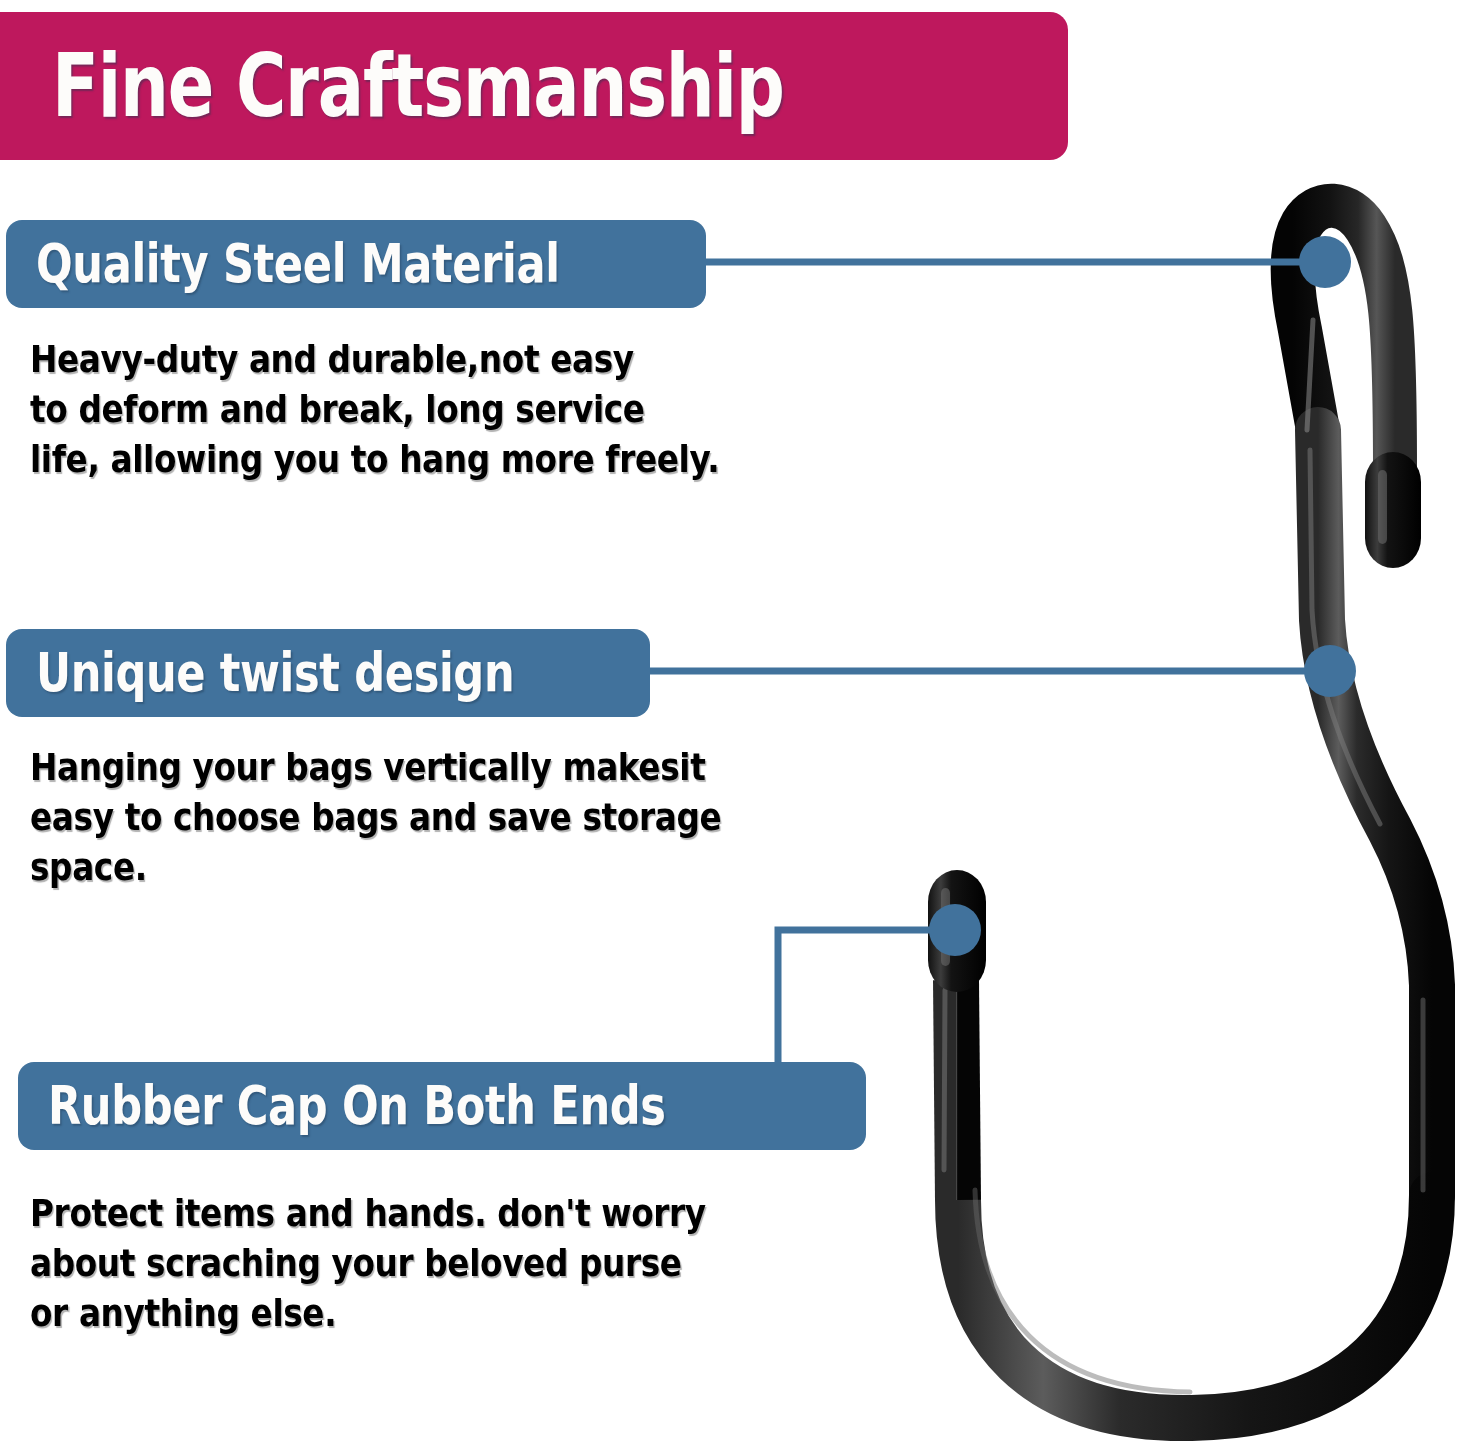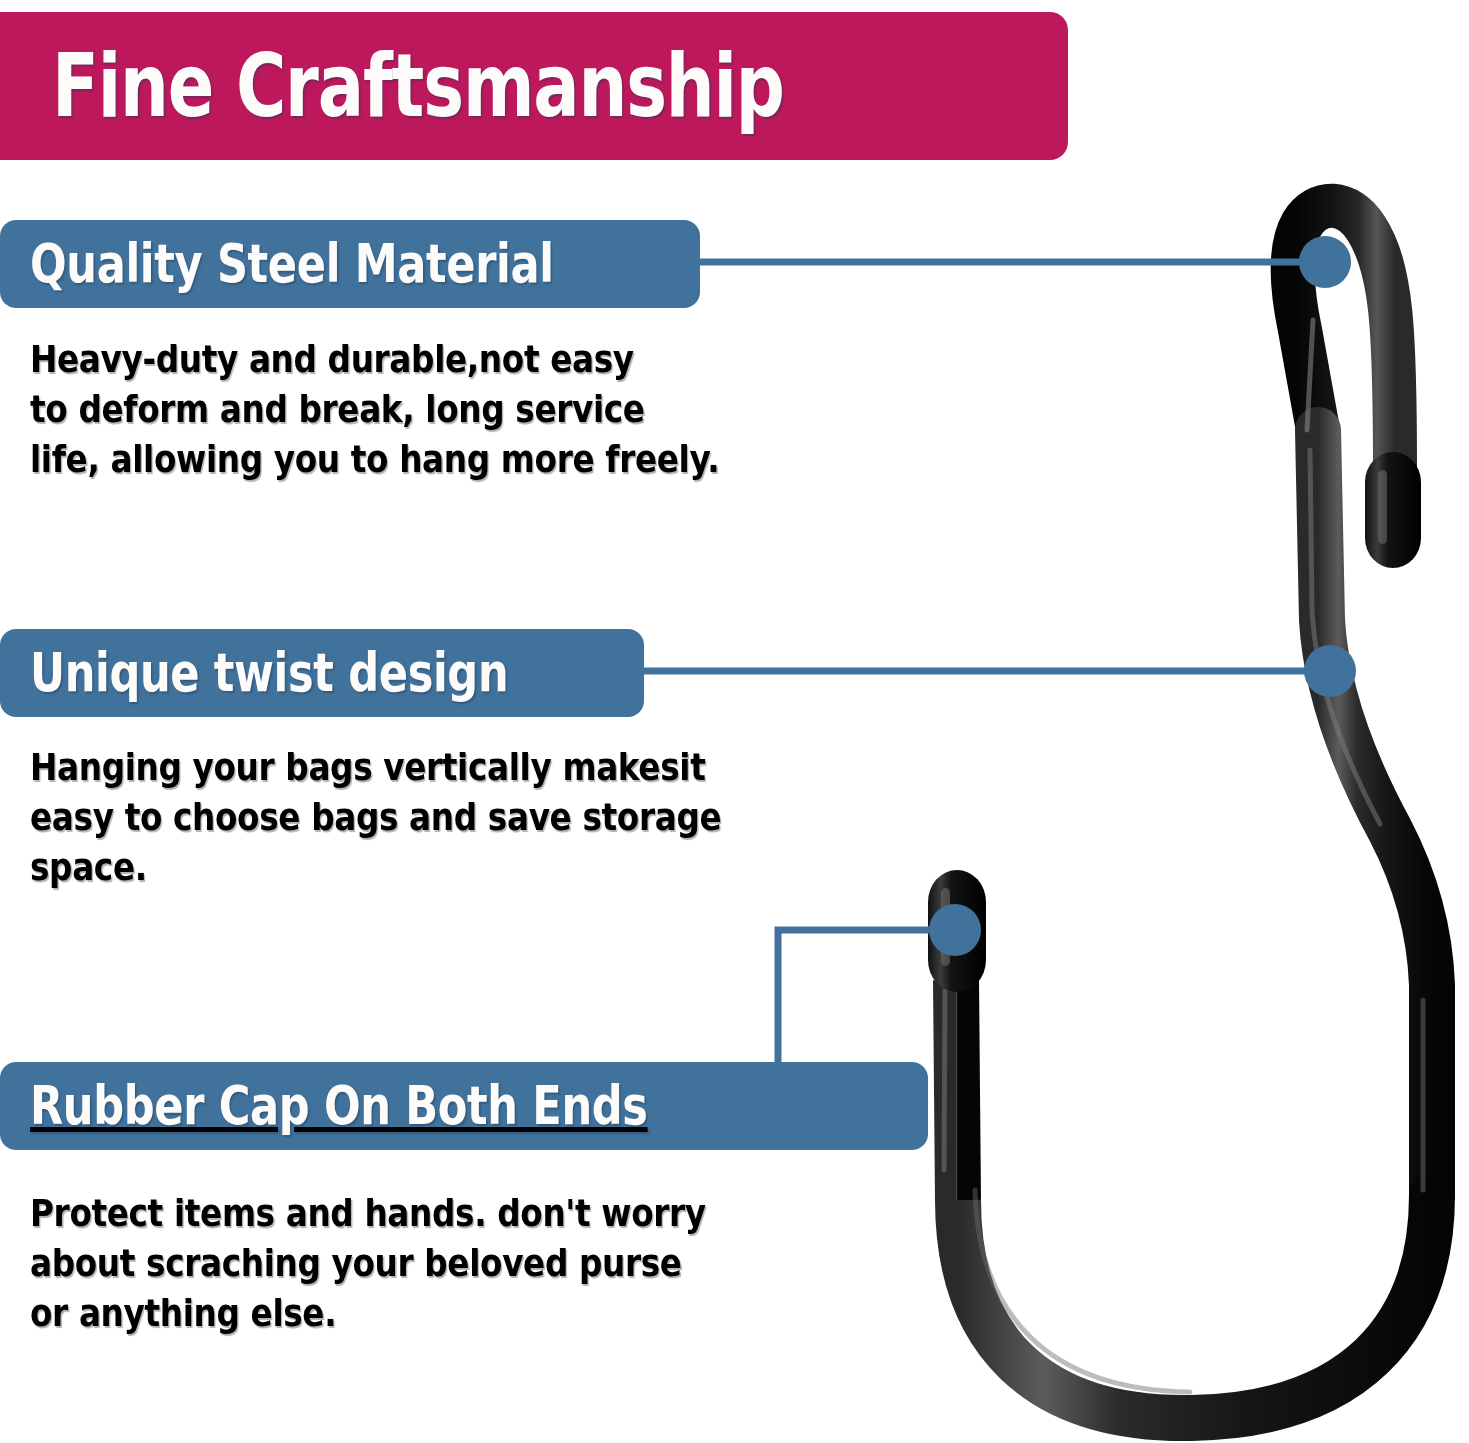--- a/index.html
+++ b/index.html
@@ -64,37 +64,38 @@
   .feature-pill {
     position: absolute;
     background: #41729C;
     border-radius: 16px;
     display: flex;
     align-items: center;
     box-sizing: border-box;
     padding-left: 30px;
     padding-right: 24px;
     height: 88px;
+    margin-left: 6px;
   }
   .feature-pill .pill-text {
     color: #fdfcfa;
     font-family: "DejaVu Sans", sans-serif;
     font-size: 54px;
     font-weight: 700;
     letter-spacing: -0.5px;
     line-height: 1;
     white-space: nowrap;
     transform: scaleX(0.80);
     transform-origin: left center;
     text-shadow: 2px 2px 2px rgba(30,55,80,0.40);
   }
 
   #pill-steel   { left: 0;  top: 220px;  width: 700px; }
   #pill-twist   { left: 0;  top: 629px;  width: 644px; }
-  #pill-rubber  { left: 0;  top: 1062px; width: 928px; text-decoration: underline; }
+  #pill-rubber  { left: 12px;  top: 1062px; width: 848px; }
 
   
   .feature-body {
     position: absolute;
     color: #000000;
     font-family: "DejaVu Sans", sans-serif;
     font-size: 38px;
     font-weight: 700;
     line-height: 1.32;
     letter-spacing: -0.4px;

